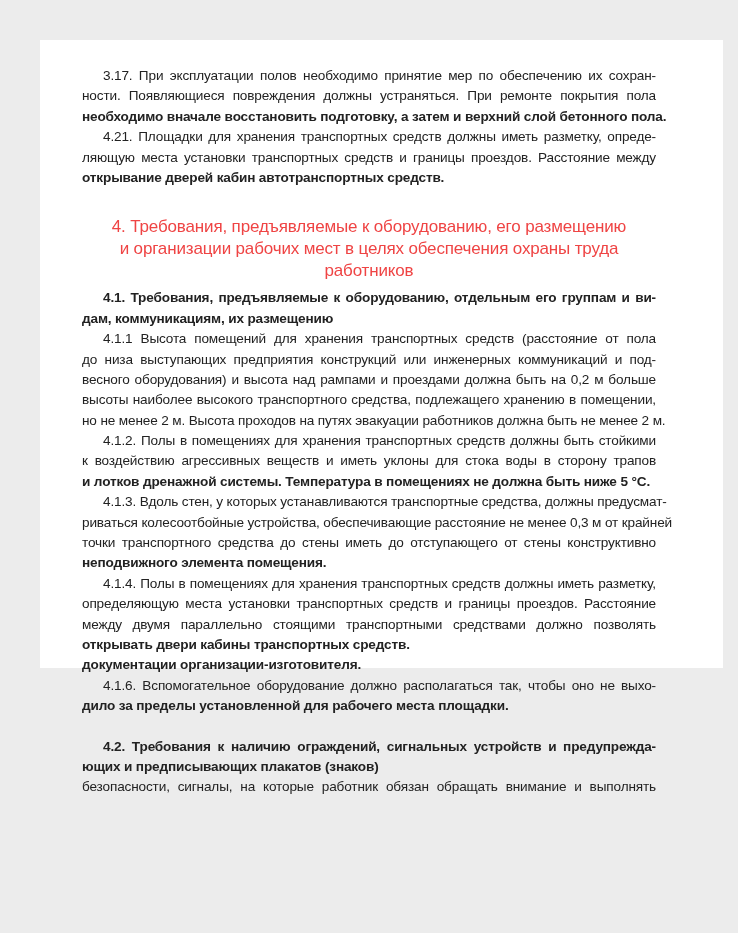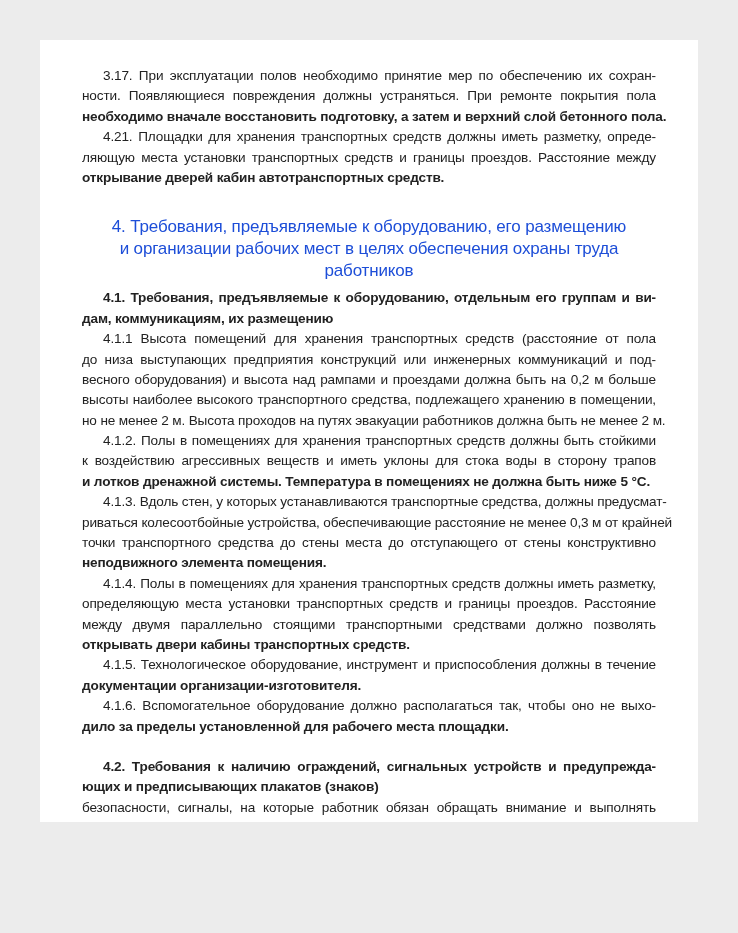--- a/index.html
+++ b/index.html
@@ -5,22 +5,23 @@
   html, body { margin: 0; padding: 0; }
   body {
     width: 738px; height: 933px;
     background: #ececec;
     position: relative;
     overflow: hidden;
   }
   .page {
     position: absolute;
     left: 40px; top: 40px;
-    width: 658px; height: 782px;
+    width: 658px; height: 628px;
     background: #ffffff;
+    padding-left: 25px;
   }
   .content {
     position: absolute;
     left: 42px; top: 26px;
     width: 574px;
     font-family: "Liberation Sans", "DejaVu Sans", sans-serif;
     font-size: 13.6px;
     color: #222222;
     letter-spacing: -0.15px;
   }
@@ -33,21 +34,21 @@
     display: block;
   }
   .line.last { text-align-last: left; font-weight: bold; }
   .line.indent { padding-left: 21px; }
   .section-title {
     text-align: center;
     font-size: 17px;
     line-height: 22px;
     margin-top: 28px;
     margin-bottom: 6px;
-    color: #1d4ed8;
+    color: #ef4444;
   }
   .section-title .tl { display: block; white-space: nowrap; }
   .bold { font-weight: bold; }
   .gap { height: 20px; }
 </style>
 </head>
 <body>
 
 <div class="page">
   <div class="content">
@@ -85,33 +86,32 @@
 
     <div>
       <span class="line indent">4.1.2. Полы в помещениях для хранения транспортных средств должны быть стойкими</span>
       <span class="line">к воздействию агрессивных веществ и иметь уклоны для стока воды в сторону трапов</span>
       <span class="line last">и лотков дренажной системы. Температура в помещениях не должна быть ниже 5 °C.</span>
     </div>
 
     <div>
       <span class="line indent">4.1.3. Вдоль стен, у которых устанавливаются транспортные средства, должны предусмат-</span>
       <span class="line">риваться колесоотбойные устройства, обеспечивающие расстояние не менее 0,3 м от крайней</span>
-      <span class="line">точки транспортного средства до стены места до отступающего от стены конструктивно</span>
+      <span class="line">точки транспортного средства до стены иметь до отступающего от стены конструктивно</span>
       <span class="line last">неподвижного элемента помещения.</span>
     </div>
 
     <div>
       <span class="line indent">4.1.4. Полы в помещениях для хранения транспортных средств должны иметь разметку,</span>
       <span class="line">определяющую места установки транспортных средств и границы проездов. Расстояние</span>
       <span class="line">между двумя параллельно стоящими транспортными средствами должно позволять</span>
       <span class="line last">открывать двери кабины транспортных средств.</span>
     </div>
 
     <div>
-      <span class="line indent">4.1.5. Технологическое оборудование, инструмент и приспособления должны в течение</span>
       <span class="line last">документации организации-изготовителя.</span>
     </div>
 
     <div>
       <span class="line indent">4.1.6. Вспомогательное оборудование должно располагаться так, чтобы оно не выхо-</span>
       <span class="line last">дило за пределы установленной для рабочего места площадки.</span>
     </div>
 
     <div class="gap"></div>
 

